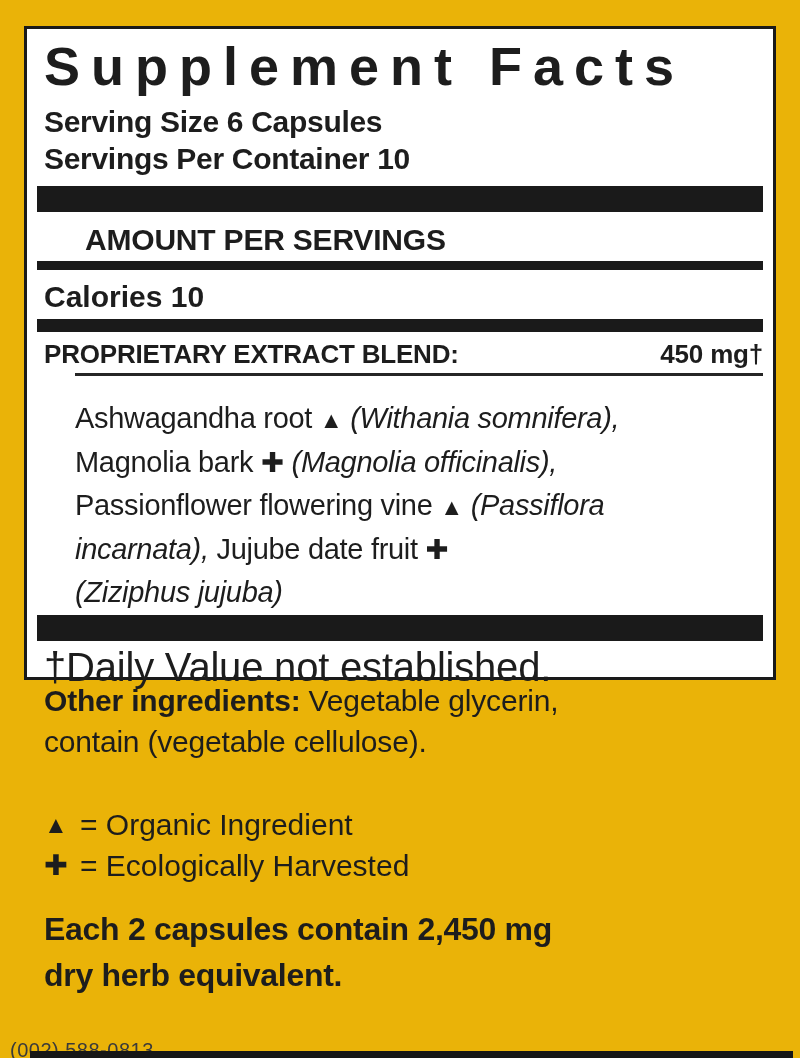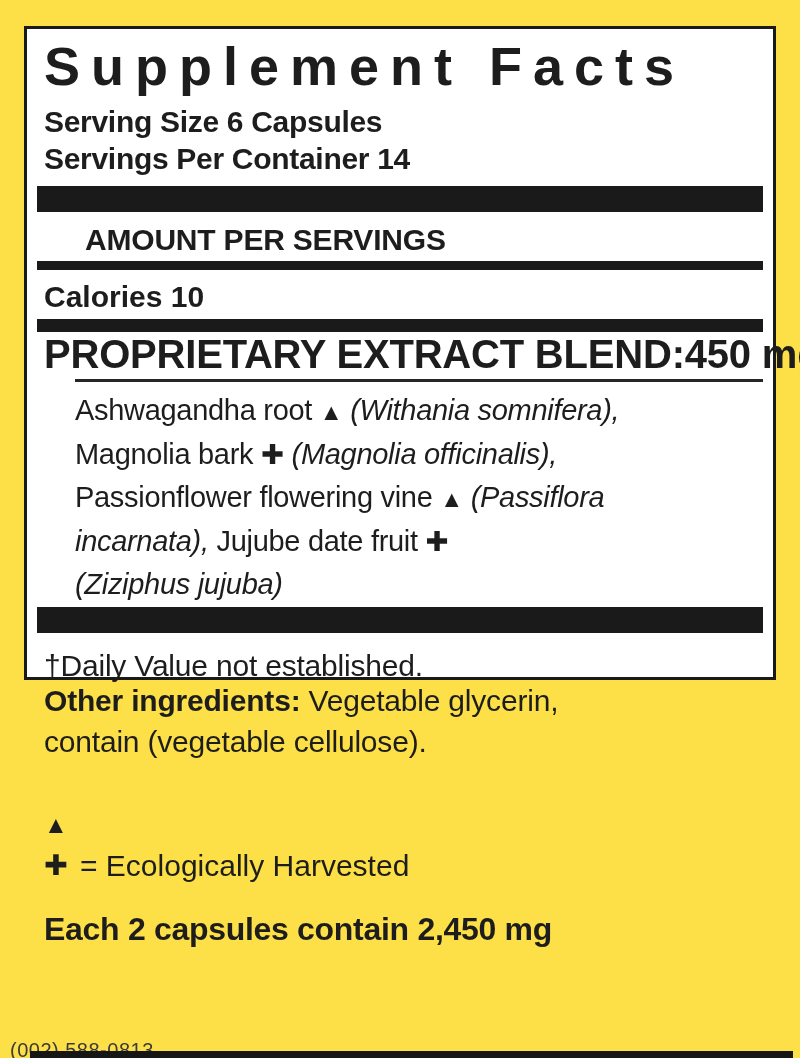--- a/index.html
+++ b/index.html
@@ -1,17 +1,17 @@
 <!DOCTYPE html>
 <html><head>
 <meta charset="utf-8">
 <style>
   html,body{margin:0;padding:0;background:#ffffff;}
   .page{
-    position:relative;width:800px;height:1058px;background:#fde047;
+    position:relative;width:800px;height:1058px;background:#eab308;
     font-family:"Liberation Sans",sans-serif;color:#1d1d1d;overflow:hidden;
   }
   
   .panel{
     position:absolute;left:24px;top:26px;width:752px;height:654px;
     box-sizing:border-box;border:3px solid #1a1a1a;padding:0 10px;background:#fff;
   }
   .txt{margin-left:7px;}
   .title{
     font-size:54px;font-weight:bold;letter-spacing:11px;line-height:58px;
@@ -23,33 +23,33 @@
   .bar-26{height:26px;}
   .bar-9{height:9px;}
   .bar-13{height:13px;}
   .b1{margin-top:9px;}
   .amount-hdr{font-size:30px;font-weight:bold;line-height:36px;margin-top:10px;letter-spacing:-0.2px;margin-left:48px;}
   .b2{margin-top:3px;}
   .cal{font-size:30px;font-weight:bold;line-height:37px;margin-top:8px;}
   .b3{margin-top:4px;}
   .blend-row{
     display:flex;justify-content:space-between;align-items:baseline;
-    font-size:40px;line-height:37px;margin-top:4px;margin-left:7px;letter-spacing:-0.2px;
+    font-size:26px;line-height:37px;margin-top:4px;margin-left:7px;letter-spacing:-0.2px;
   }
   .blend-name,.blend-amount{font-weight:bold;white-space:nowrap;}
   .blend-details{
-    margin-left:38px;margin-top:6px;border-top:3px solid #262626;padding-top:7px;
+    margin-left:38px;border-top:3px solid #262626;padding-top:21px;
     font-size:29px;line-height:42px;letter-spacing:-0.3px;
   }
   .seg-italic{font-style:italic;}
   .seg-bold{font-weight:bold;}
   .seg-tri{font-size:0.8em;}
   .seg-cross{font-size:0.95em;}
   .b4{margin-top:2px;}
-  .footnote{font-size:30px;line-height:37px;margin-top:14px;letter-spacing:-0.2px;}
+  .footnote{font-size:40px;line-height:37px;margin-top:8px;letter-spacing:-0.2px;}
   
   .other{
     position:absolute;left:44px;top:680px;width:730px;
     font-size:30px;line-height:41px;letter-spacing:-0.2px;
   }
   .legend{position:absolute;left:44px;top:804px;font-size:30px;}
   .legend-row{display:flex;align-items:center;height:41px;}
   .legend-symbol{display:inline-block;width:36px;}
   .legend-row + .legend-row{margin-top:0px;}
   .equiv{
@@ -64,21 +64,21 @@
 </style>
 </head>
 <body>
 
 <div class="page">
 
   <div class="panel">
     <div class="title txt">Supplement Facts</div>
 
     <div class="serv serv1 txt">Serving Size 6 Capsules</div>
-    <div class="serv txt">Servings Per Container 14</div>
+    <div class="serv txt">Servings Per Container 10</div>
 
     <div class="bar bar-26 b1"></div>
 
     <div class="amount-hdr txt">AMOUNT PER SERVINGS</div>
 
     <div class="bar bar-9 b2"></div>
 
     <div class="cal txt">Calories 10</div>
 
     <div class="bar bar-13 b3"></div>
@@ -93,26 +93,27 @@
     <div class="bar bar-26 b4"></div>
 
     <div class="footnote txt">†Daily Value not established.</div>
   </div>
 
   <div class="other"><span class="seg-bold">Other ingredients:</span><span> Vegetable glycerin,</span><br><span>contain (vegetable cellulose).</span></div>
 
   <div class="legend">
     <div class="legend-row">
       <span class="legend-symbol seg-tri">▲</span>
+      <span class="legend-label">= Organic Ingredient</span>
     </div>
     <div class="legend-row">
       <span class="legend-symbol seg-cross">✚</span>
       <span class="legend-label">= Ecologically Harvested</span>
     </div>
   </div>
 
-  <div class="equiv"><span>Each 2 capsules contain 2,450 mg</span><br></div>
+  <div class="equiv"><span>Each 2 capsules contain 2,450 mg</span><br><span>dry herb equivalent.</span></div>
 
   <div class="code">(002) 588-0813</div>
 
   <div class="bottom-bar"></div>
 
 </div>
 
 </body></html>

